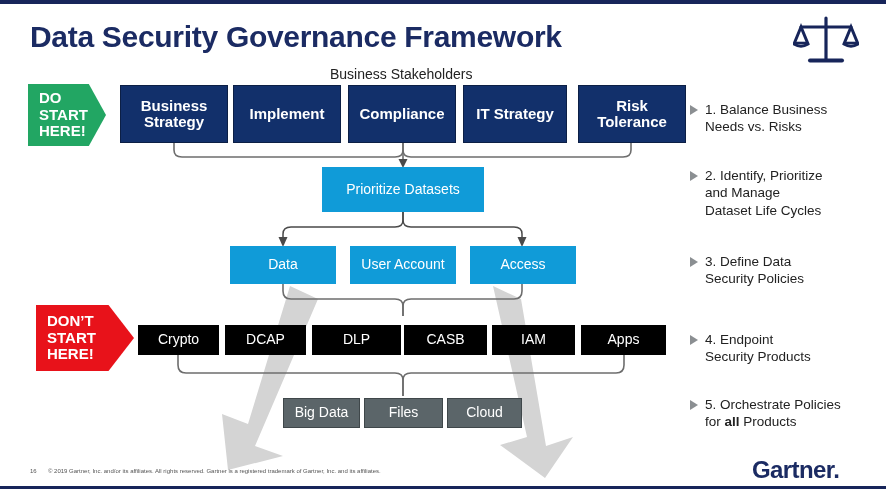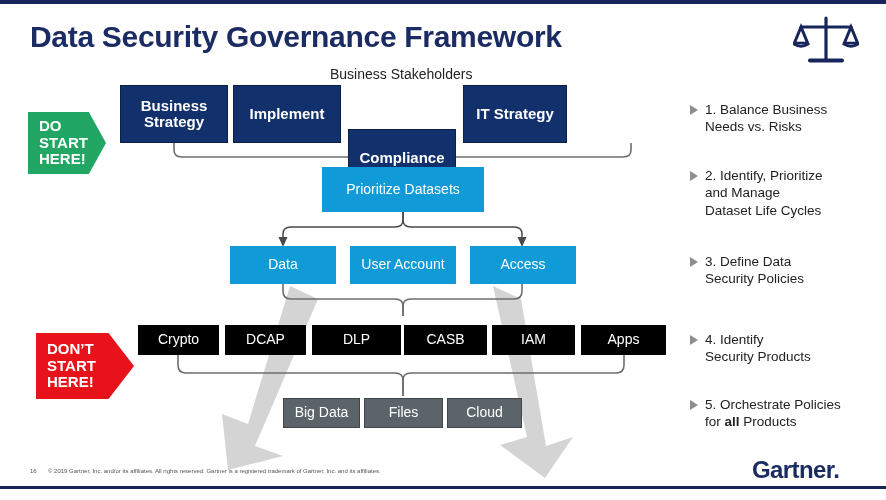--- a/index.html
+++ b/index.html
@@ -38,21 +38,21 @@
   }
   .navy{background:#12306b;border:1px solid #0c1f45;font-size:15px;font-weight:bold;}
   .cyan{background:#109bd8;font-size:14px;font-weight:normal;}
   .black{background:#000000;font-size:14px;font-weight:normal;}
   .gray{background:#5b6569;border:1px solid #3f474a;font-size:14px;font-weight:normal;}
 
   
   .banner{
     position:absolute;display:flex;flex-direction:column;justify-content:center;
     color:#fff;font-weight:bold;font-size:15px;line-height:1.12;
-    padding-left:11px;box-sizing:border-box;margin-top:28px;
+    padding-left:11px;box-sizing:border-box;
   }
   .banner-green{background:#22a663;clip-path:polygon(0 0,78% 0,100% 50%,78% 100%,0 100%);}
   .banner-red{background:#e8121a;clip-path:polygon(0 0,74% 0,100% 50%,74% 100%,0 100%);}
   .step{position:absolute;display:flex;font-size:13.5px;color:#222;line-height:1.28;}
   .step .tri{
     width:0;height:0;flex:0 0 auto;
     border-left:8px solid #8b8f92;border-top:5.5px solid transparent;border-bottom:5.5px solid transparent;
     margin:4px 7px 0 0;
   }
   .step .txt{white-space:pre-line;}
@@ -139,25 +139,29 @@
 
   <div class="stake-caption">Business Stakeholders</div>
 
   <div class="box navy" style="left:120px;top:85px;width:108px;height:58px;">
     <span style="white-space:pre-line">Business
 Strategy</span>
   </div>
   <div class="box navy" style="left:233px;top:85px;width:108px;height:58px;">
     <span style="white-space:pre-line">Implement</span>
   </div>
-  <div class="box navy" style="left:348px;top:85px;width:108px;height:58px;margin-top:44px;">
+  <div class="box navy" style="left:348px;top:85px;width:108px;height:58px;">
     <span style="white-space:pre-line">Compliance</span>
   </div>
   <div class="box navy" style="left:463px;top:85px;width:104px;height:58px;">
     <span style="white-space:pre-line">IT Strategy</span>
+  </div>
+  <div class="box navy" style="left:578px;top:85px;width:108px;height:58px;">
+    <span style="white-space:pre-line">Risk
+Tolerance</span>
   </div>
 
   <div class="box cyan" style="left:322px;top:167px;width:162px;height:45px;">
     <span>Prioritize Datasets</span>
   </div>
 
   <div class="box cyan" style="left:230px;top:246px;width:106px;height:38px;">
     <span>Data</span>
   </div>
   <div class="box cyan" style="left:350px;top:246px;width:106px;height:38px;">
@@ -210,21 +214,21 @@
   </div>
 
   <div class="step" style="left:690px;top:253px;width:192px;">
     <span class="tri"></span>
     <span class="txt"><span>3.</span> <span>Define Data
 Security Policies</span></span>
   </div>
 
   <div class="step" style="left:690px;top:331px;width:192px;">
     <span class="tri"></span>
-    <span class="txt"><span>4.</span> <span>Identify
+    <span class="txt"><span>4.</span> <span>Endpoint
 Security Products</span></span>
   </div>
 
   <div class="step" style="left:690px;top:396px;width:192px;">
     <span class="tri"></span>
     <span class="txt"><span>5.</span> <span id="step5body" style="white-space: pre-line;">Orchestrate Policies
 for <b>all</b> Products</span></span>
   </div>
 
   <div class="rule-bottom"></div>

